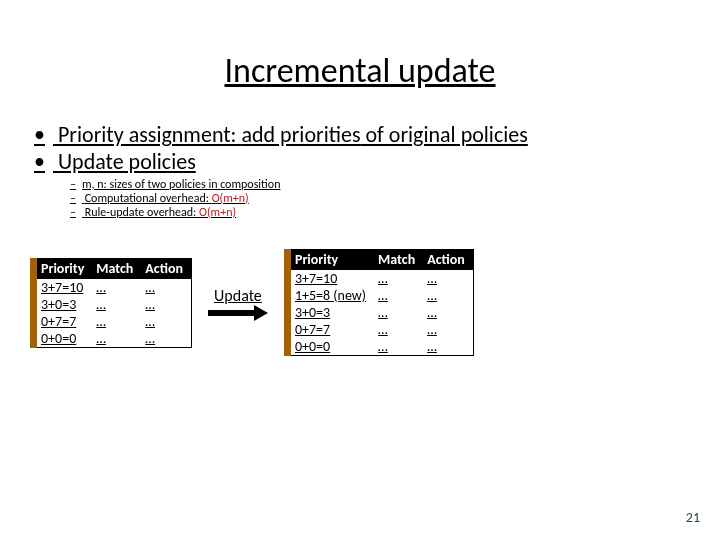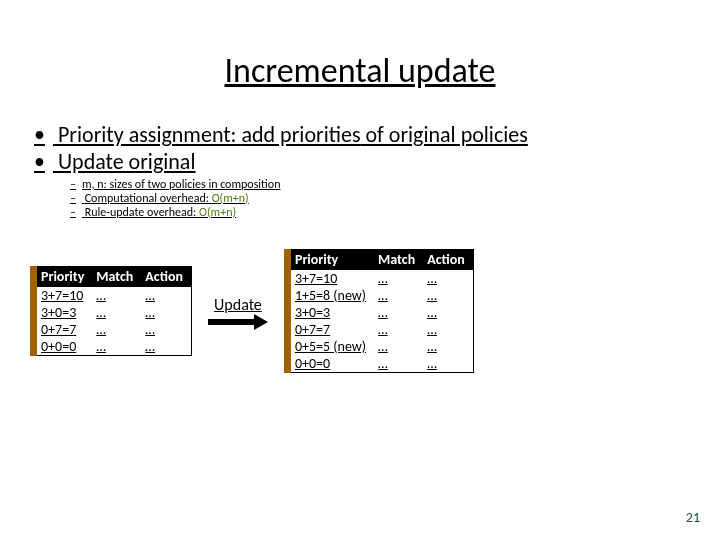--- a/index.html
+++ b/index.html
@@ -33,21 +33,21 @@
   ul.lvl2 {
     list-style: none;
     font-size: 12px;
     margin-left: 40px;
     margin-top: 2px;
   }
   ul.lvl2 > li::before {
     content: "–";
     margin-right: 6px;
   }
-  .red { color: #4d7c0f; }
+  .red { color: #b91c1c; }
   .tables-row {
     display: flex;
     align-items: center;
     margin-top: 30px;
     gap: 16px;
   }
   table {
     border-collapse: collapse;
     font-size: 14px;
   }
@@ -108,21 +108,21 @@
 <body>
 
 <div class="slide">
   <h1 class="title">Incremental update</h1>
 
   <ul class="lvl1">
     <li>
       <span>Priority assignment: </span><span class="underline">add priorities</span><span> of original policies</span>
     </li>
     <li>
-      <span>Update original</span>
+      <span>Update policies</span>
       <ul class="lvl2">
         <li>m, n: sizes of two policies in composition</li>
         <li>
           <span>Computational overhead: </span><span class="red">O(m+n)</span>
         </li>
         <li>
           <span>Rule-update overhead: </span><span class="red">O(m+n)</span>
         </li>
       </ul>
     </li>
@@ -192,25 +192,20 @@
             <td>3+0=3</td>
             <td>…</td>
             <td>…</td>
           </tr>
           <tr>
             <td>0+7=7</td>
             <td>…</td>
             <td>…</td>
           </tr>
           <tr>
-            <td>0+5=5 (new)</td>
-            <td>…</td>
-            <td>…</td>
-          </tr>
-          <tr>
             <td>0+0=0</td>
             <td>…</td>
             <td>…</td>
           </tr>
         </tbody>
     </table>
   </div>
 </div>
 
 <div class="page-num">21</div>

